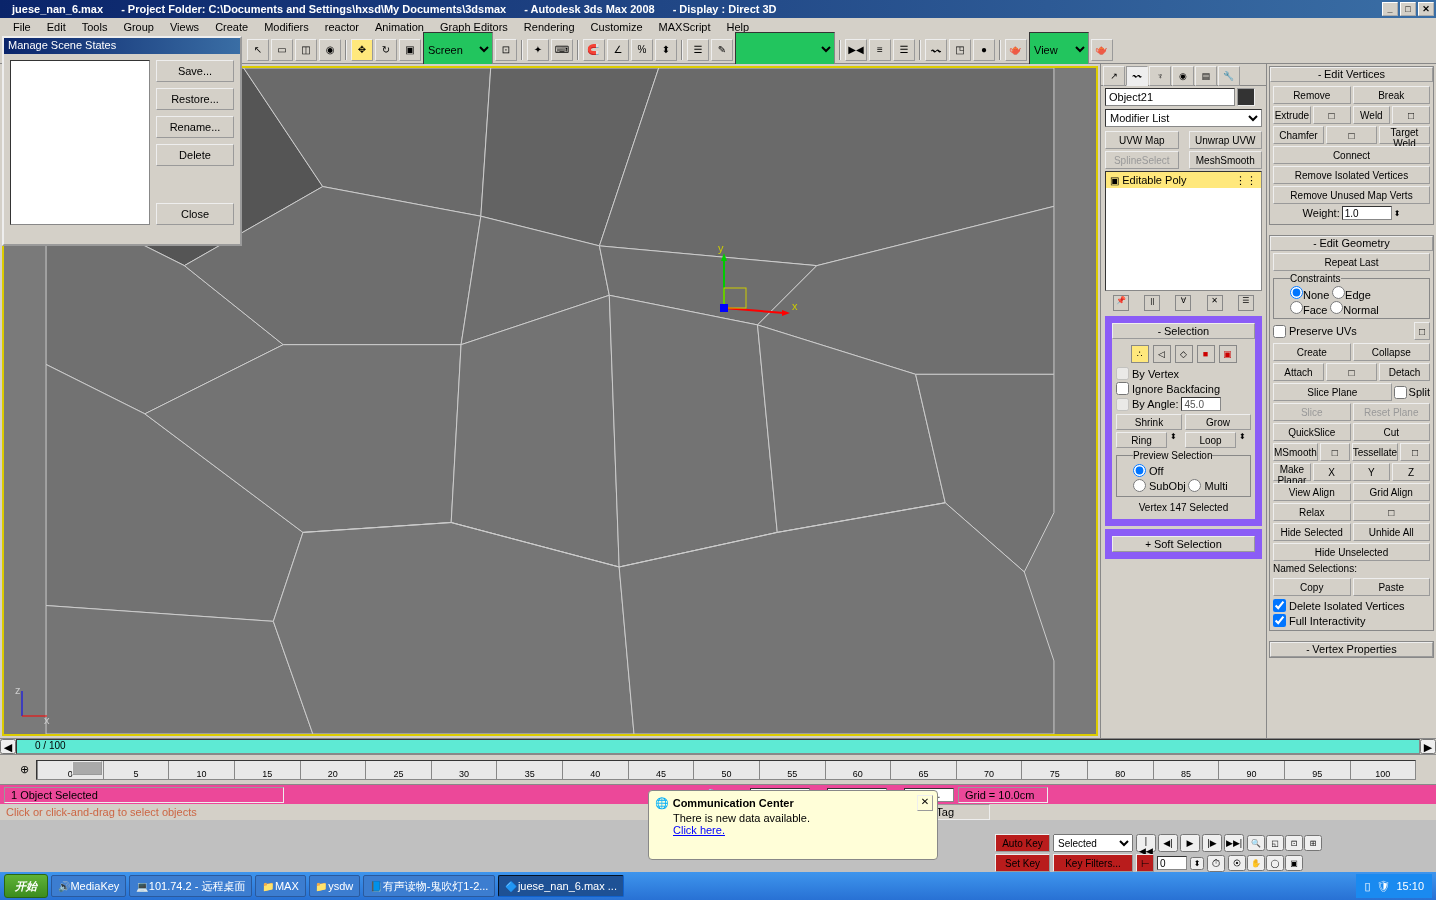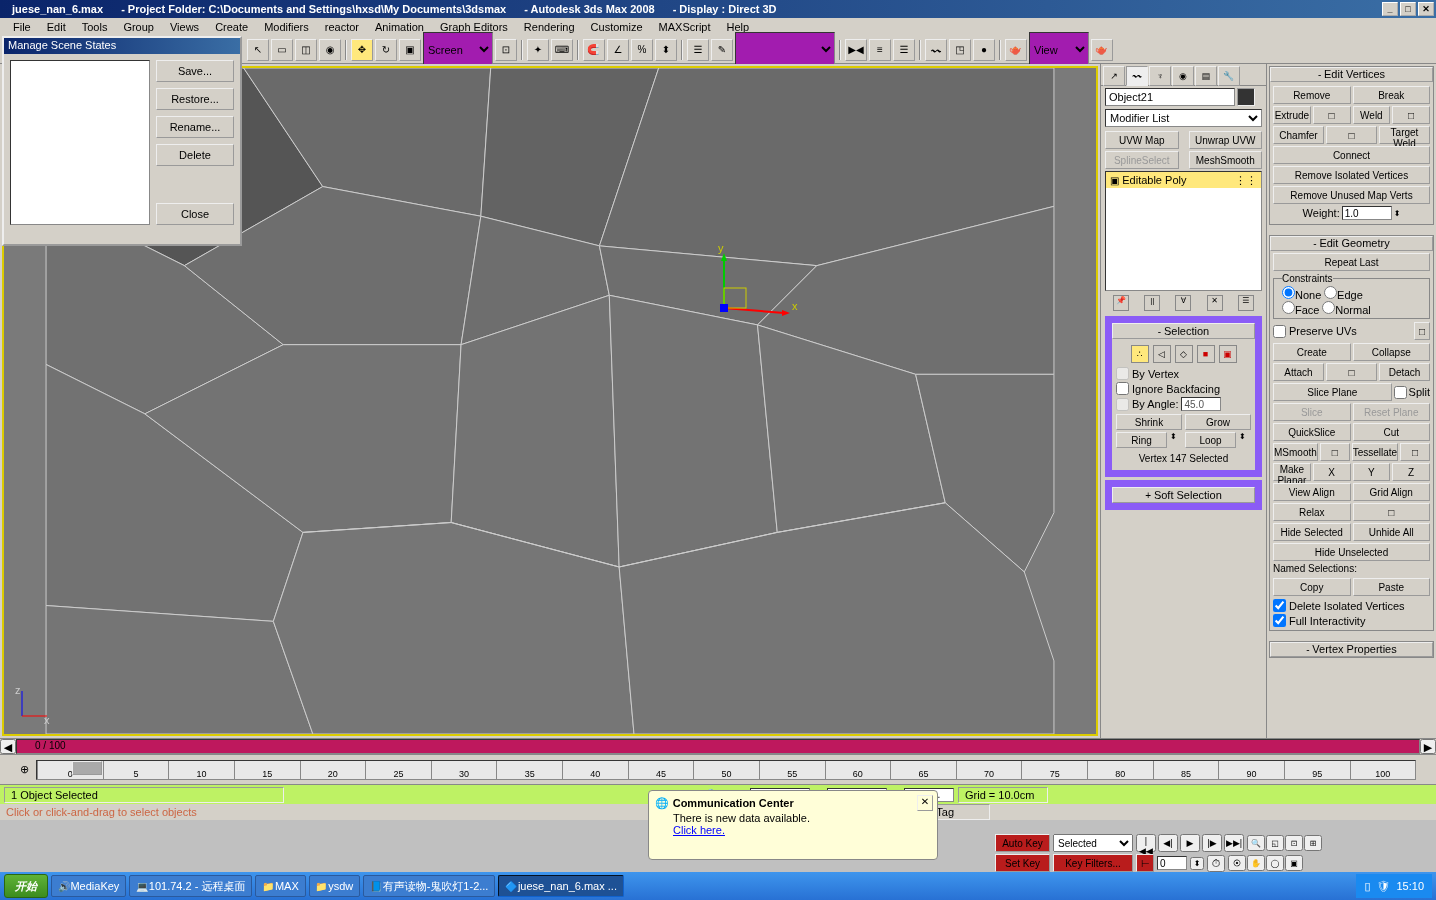--- a/index.html
+++ b/index.html
@@ -12,21 +12,21 @@
 .win-btn { width: 16px; height: 14px; background: #d4d0c8; border: 1px outset #fff; font-size: 9px; text-align: center; line-height: 12px; color: black;}
 
 
 .menu-bar { background: #d4d0c8; height: 18px; display: flex; align-items: center; padding: 0 5px; }
 .menu-bar span { padding: 2px 8px; cursor: default; }
 
 
 .top-toolbar { background: #d4d0c8; height: 28px; display: flex; align-items: center; gap: 2px; padding: 2px 5px; border-bottom: 1px solid #888; }
 .tb-btn { width: 22px; height: 22px; background: #d4d0c8; border: 1px outset #eee; display:flex; align-items:center; justify-content:center; cursor:pointer; font-size:10px;}
 .tb-sep { width: 2px; height: 20px; border-left: 1px solid #888; border-right: 1px solid #eee; margin: 0 2px;}
-.tb-select { height: 35px; font-size: 11px; background: #a21caf; border: 1px inset #888;}
+.tb-select { height: 35px; font-size: 11px; background: #22c55e; border: 1px inset #888;}
 
 
 .main-area { display: flex; height: 674px; }
 .viewport-wrap { flex: 1; position: relative; background: #7a7a7a; border: 2px solid #d4d0c8;}
 .viewport { position: absolute; inset: 0; background: #7a7a7a; border: 2px solid #dccc00;}
 .gizmo { position:absolute; left:700px; top:190px; }
 
 
 .dialog { position: absolute; left: 2px; top: 36px; width: 240px; height: 210px; background: #d4d0c8; border: 2px outset #eee; z-index: 10;}
 .dialog-title { background: linear-gradient(to right, #0A246A, #3A6EA5); color: white; height: 16px; font-size: 11px; padding: 1px 4px;}
@@ -64,32 +64,32 @@
 
 
 .edit-panel { width: 170px; background:#d4d0c8; border-left:1px solid #888; overflow-y:auto; padding:2px;}
 .ep-section { border:1px solid #888; margin-bottom:10px;}
 .ep-hdr { background:#d4d0c8; border:1px outset #eee; height:15px; font-size:10px; text-align:center; line-height:13px;}
 .ep-body { padding:2px 3px;}
 .ep-btn { height:18px; background:#d4d0c8; border:1px outset #eee; font-size:10px; width:100%;}
 .ep-row { display:flex; gap:2px; margin:2px 0;}
 .ep-row .ep-btn { flex:1;}
 .ep-btn-sm { width:16px; flex:0 0 16px;}
-fieldset { border:1px solid #888; padding:2px 8px; font-size:10px; margin:2px 0;}
+fieldset { border:1px solid #888; padding:2px 16px; font-size:10px; margin:2px 0;}
 legend { font-size:10px;}
 
 
 .scroll-bar { height:16px; background:#d4d0c8; display:flex; border-top:1px solid #888;}
-.scroll-track { flex:1; background:#be185d; border:1px inset #888; position:relative;}
+.scroll-track { flex:1; background:#5eead4; border:1px inset #888; position:relative;}
 .timeline { height:30px; background:#d4d0c8; display:flex; align-items:center; padding:0 20px; gap:0; position:relative; border-top:1px solid #888;}
 .slider-handle { position:absolute; left:35px; width:30px; height:14px; background:#aaa; border:1px outset #eee;}
 .ruler { flex:1; height:20px; position:relative; background:#e8e8e8; border:1px inset #888; display:flex;}
 .tick { flex:1; border-left:1px solid #888; font-size:9px; text-align:center; padding-top:8px;}
 
-.status-row { height:20px; display:flex; background:#bef264; border-top:1px solid #888; align-items:center; gap:4px; padding:0 4px; font-size:10px;}
+.status-row { height:20px; display:flex; background:#ec4899; border-top:1px solid #888; align-items:center; gap:4px; padding:0 4px; font-size:10px;}
 .status-cell { padding:0 6px; border:1px inset #eee; height:16px; line-height:14px;}
 .prompt-row { height:16px; padding:0 6px; display:flex; align-items:center; background:#d4d0c8; font-size:10px;}
 .prompt-hint { color:#cc6644;}
 .transport { display:flex; gap:2px;}
 .transport button { width:20px; height:18px; font-size:9px;}
 
 .key-controls { position:absolute; left:995px; bottom:28px; display:flex; flex-direction:column; gap:2px;}
 .key-row { display:flex; gap:3px; align-items:center;}
 .key-btn { height:18px; background:#b91c1c; border:1px outset #eee; font-size:10px; padding:0 4px;}
 .key-sel { height:18px; width:80px; font-size:10px;}
@@ -294,20 +294,35 @@
           <div class="row2">
             <button class="btn-sm">Shrink</button>
             <button class="btn-sm">Grow</button>
           </div>
           <div class="row2">
             <button class="btn-sm">Ring</button>
             <div style="width:12px;font-size:8px;">⬍</div>
             <button class="btn-sm">Loop</button>
             <div style="width:12px;font-size:8px;">⬍</div>
           </div>
+          <fieldset>
+            <legend>Preview Selection</legend>
+            <label class="chk-row">
+                <input type="radio" checked="" style="">
+                <span>Off</span>
+              </label>
+            <label class="chk-row" style="display:inline-flex;">
+                <input type="radio" style="">
+                <span>SubObj</span>
+              </label>
+            <label class="chk-row" style="display:inline-flex;">
+                <input type="radio" style="">
+                <span>Multi</span>
+              </label>
+          </fieldset>
           <div style="text-align:center;padding:3px;font-size:10px;">Vertex 147 Selected</div>
         </div>
       </div>
 
       <div class="rollout">
         <div class="rollout-hdr">+ <span>Soft Selection</span></div>
       </div>
     </div>
   </div>
 

